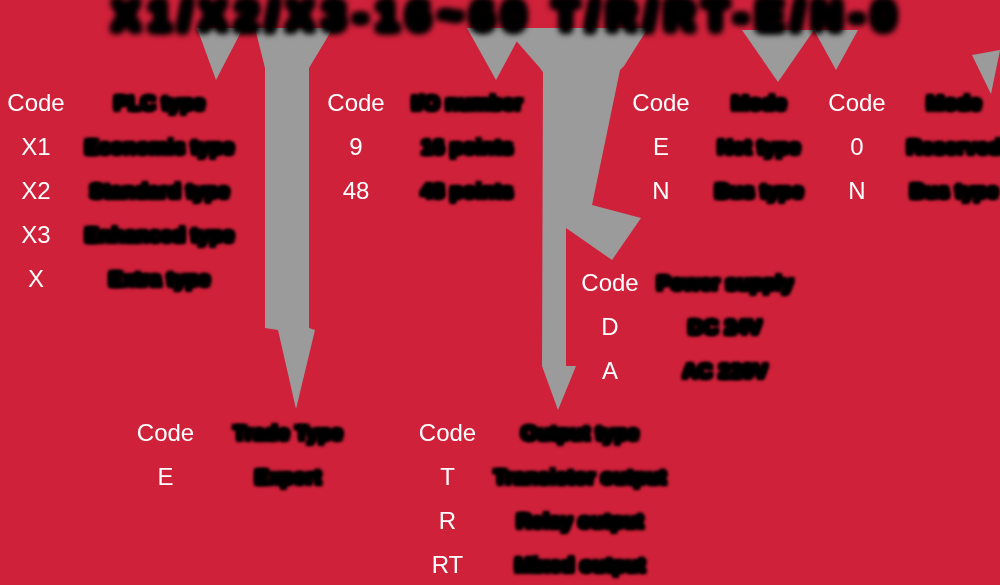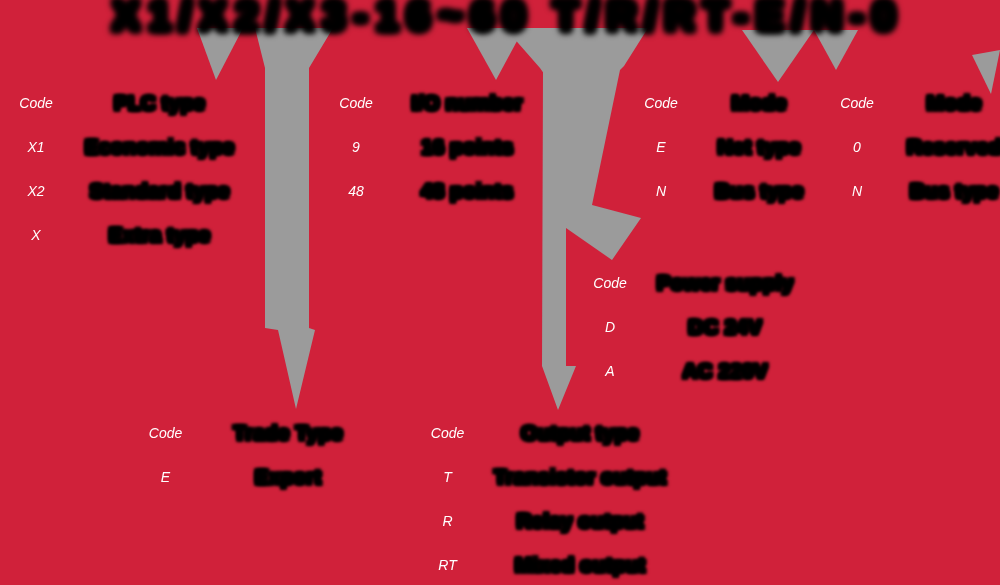--- a/index.html
+++ b/index.html
@@ -37,21 +37,21 @@
     text-shadow:
       0 0 4px #000,0 0 4px #000,0 0 5px #000,0 0 6px #000,
       3px 0 4px #000,-3px 0 4px #000,0 3px 4px #000,0 -3px 4px #000,
       3px 3px 4px #000,-3px -3px 4px #000,3px -3px 4px #000,-3px 3px 4px #000;
   }
 
   .tbl{position:absolute;z-index:3;}
   .tbl .row{display:flex;height:44px;align-items:center;}
   .tbl .code{
     width:var(--cw);display:flex;justify-content:center;
-    color:var(--label-white);font-size:14px;white-space:nowrap;font-style:italic;
+    color:var(--label-white);font-size:24px;white-space:nowrap;
   }
   .tbl .desc{width:var(--dw);display:flex;justify-content:center;}
 
   .t1{left:0px;   top:81px;  --cw:72px; --dw:175px;}
   .t2{left:320px; top:81px;  --cw:72px; --dw:150px;}
   .t3{left:625px; top:81px;  --cw:72px; --dw:124px;}
   .t4{left:822px; top:81px;  --cw:70px; --dw:124px;}
   .t5{left:575px; top:261px; --cw:70px; --dw:160px;}
   .t6{left:128px; top:411px; --cw:75px; --dw:170px;}
   .t7{left:410px; top:411px; --cw:75px; --dw:190px;}
@@ -87,20 +87,26 @@
           <span class="blob">Economic type</span>
         </span>
     </div>
     <div class="row">
       <span class="code">X2</span>
       <span class="desc">
           <span class="blob">Standard type</span>
         </span>
     </div>
     <div class="row">
+      <span class="code">X3</span>
+      <span class="desc">
+          <span class="blob">Enhanced type</span>
+        </span>
+    </div>
+    <div class="row">
       <span class="code">X</span>
       <span class="desc">
           <span class="blob">Extra type</span>
         </span>
     </div>
   </div>
 
   <div class="tbl t2">
     <div class="row">
       <span class="code">Code</span>

